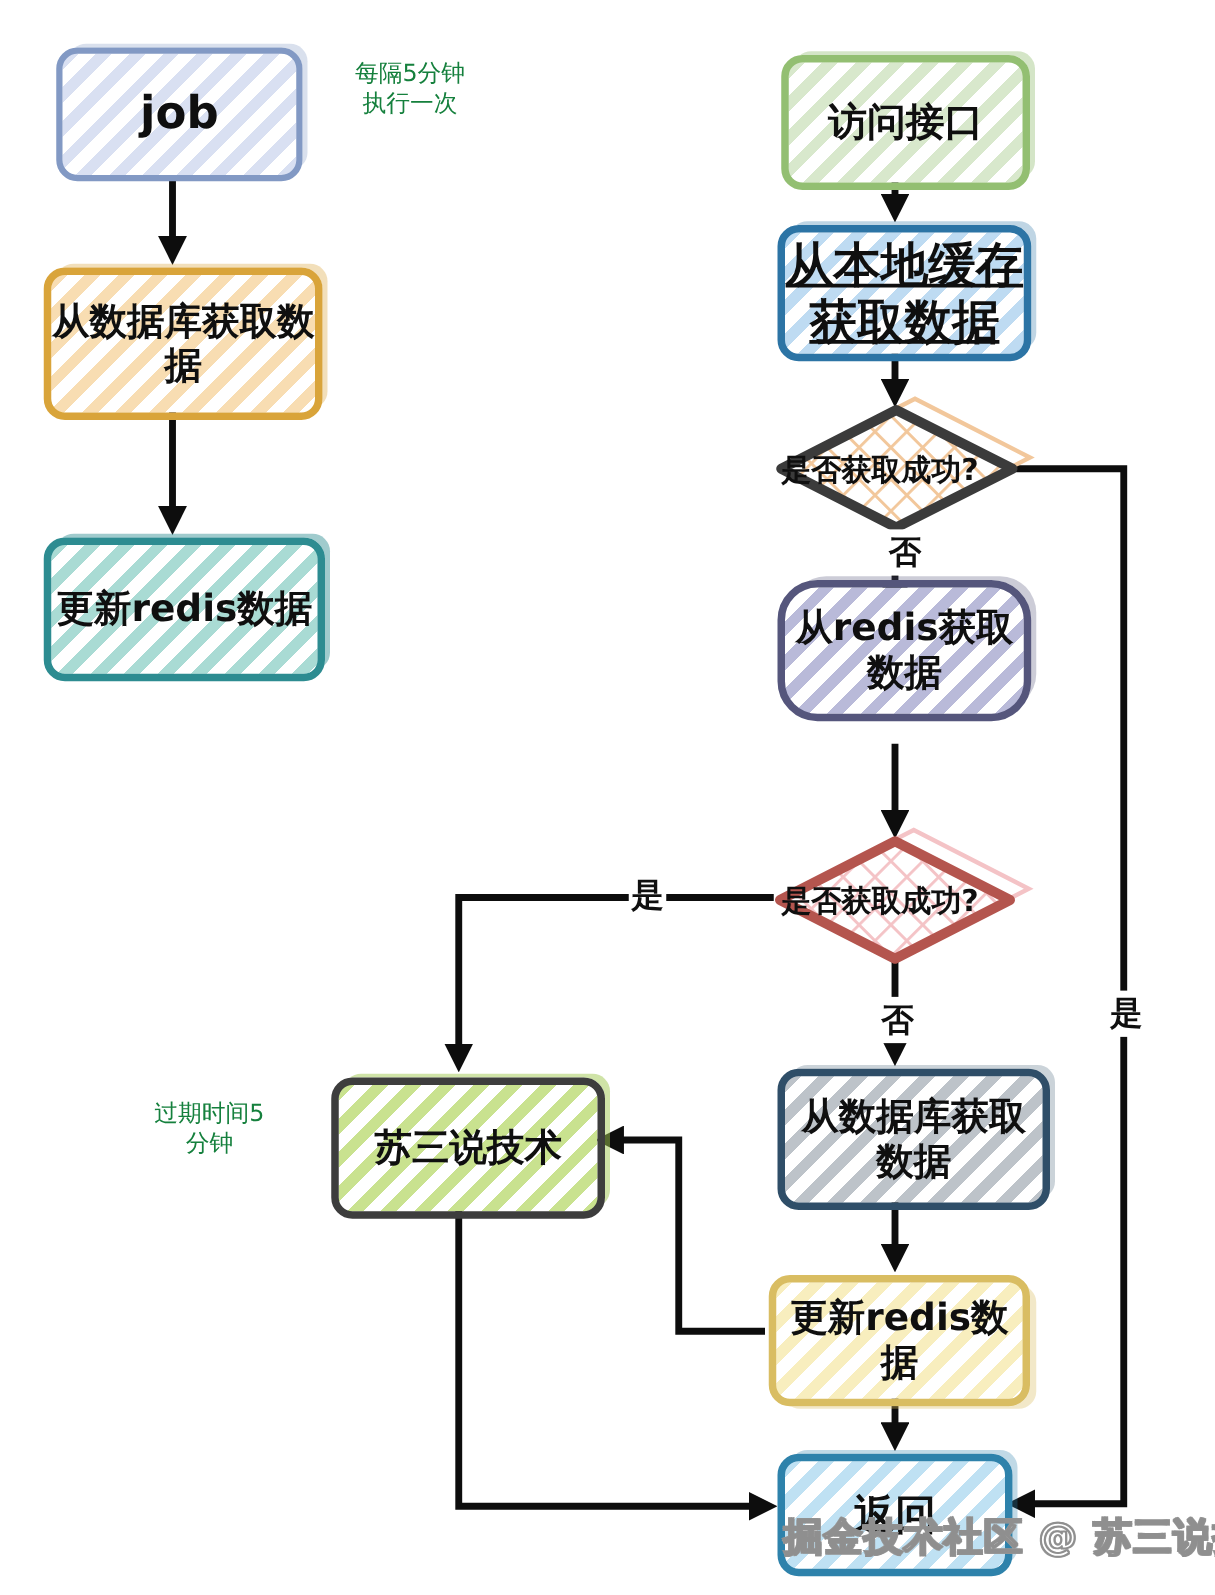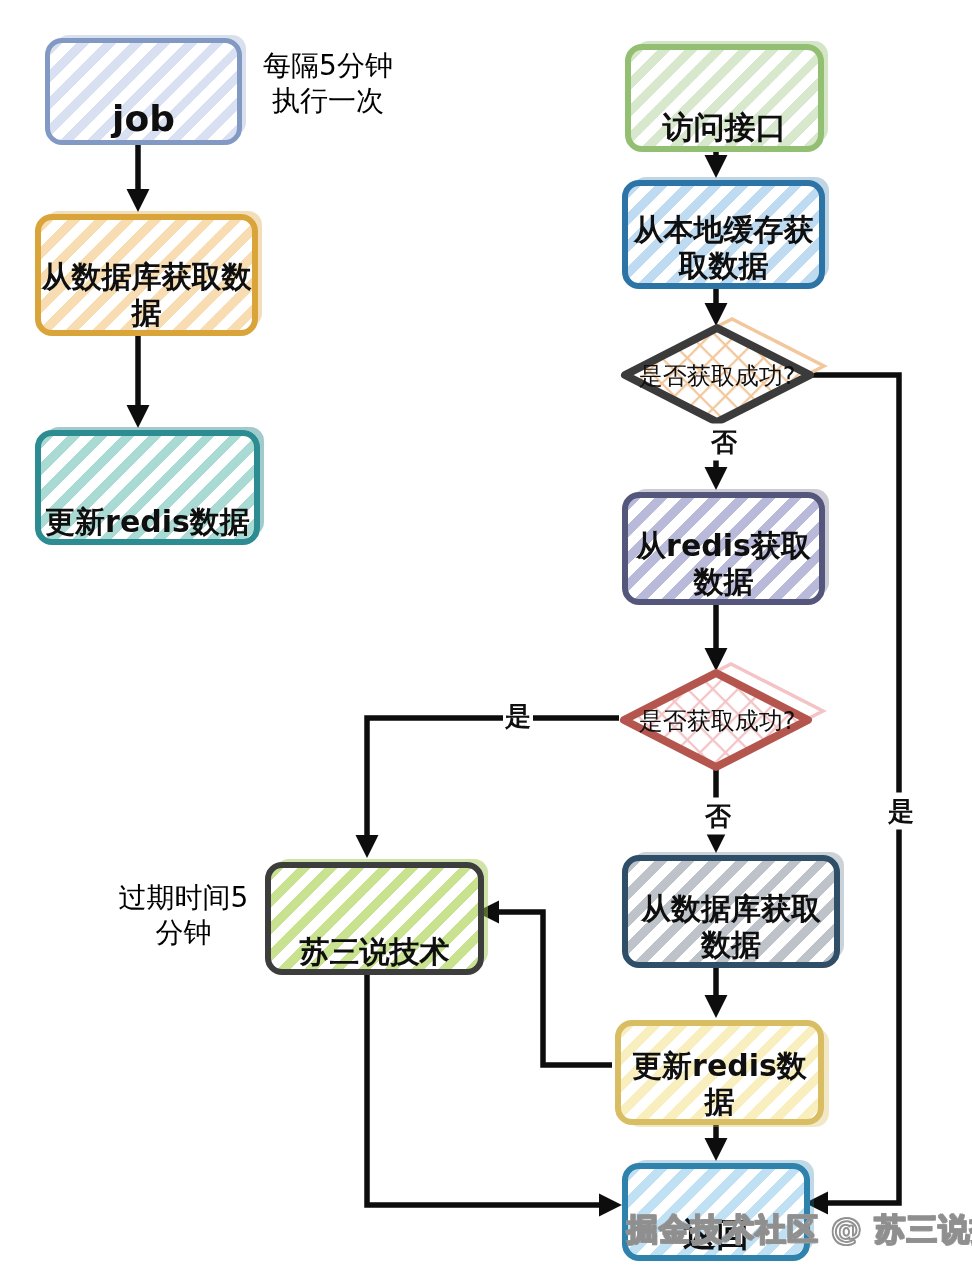--- a/index.html
+++ b/index.html
@@ -2,37 +2,37 @@
 <html><head>
 <meta charset="utf-8">
 <style>
   html,body{margin:0;padding:0;background:#ffffff;}
   #stage{
     position:relative;width:972px;height:1276px;background:#ffffff;overflow:hidden;
     font-family:"DejaVu Sans","Liberation Sans",sans-serif;color:#0f0f0f;
   }
   #wires{position:absolute;left:0;top:0;z-index:1;}
   .box{
-    position:absolute;z-index:2;display:flex;align-items:flex-end;justify-content:center;
+    position:absolute;z-index:2;display:flex;align-items:center;justify-content:center;
     text-align:center;border-radius:17px;font-weight:700;line-height:1.18;color:#0f0f0f;
     border:6px solid var(--bc);
     background:repeating-linear-gradient(135deg, var(--sc) 0 9px, #ffffff 9px 19px);
     box-shadow:7px -6px 0 -3px var(--fc, transparent);
   }
   .box .lbl{display:block;}
   .dtext{
-    position:absolute;z-index:3;width:184px;text-align:center;font-weight:400;font-size:24px;
+    position:absolute;z-index:3;width:184px;text-align:left;font-weight:700;font-size:24px;
     transform:translate(-50%,-50%);
   }
   .elabel{
     position:absolute;z-index:3;font-size:26px;font-weight:700;background:#ffffff;
     padding:1px 2px;transform:translate(-50%,-50%);
   }
   .note{
-    position:absolute;z-index:3;font-size:28px;font-weight:500;color:#000000;
+    position:absolute;z-index:3;font-size:19px;font-weight:500;color:#15803d;
     text-align:center;white-space:pre-line;line-height:1.25;
   }
   .watermark{
     position:absolute;z-index:4;left:627px;top:1209px;font-size:31px;font-weight:700;
     color:#ffffff;letter-spacing:1px;white-space:nowrap;
     -webkit-text-stroke:1.4px #8f8f8f;
     text-shadow:-1px -1px 0 #9a9a9a,1px -1px 0 #9a9a9a,-1px 1px 0 #9a9a9a,1px 1px 0 #9a9a9a;
   }
 </style>
 </head>
@@ -92,44 +92,44 @@
   </div>
 
   <div class="box" style="left:35px;top:430px;width:213px;height:103px;--bc:#2d8c91;--sc:#a9dbd4;--fc:rgba(45,140,145,.45);font-size:30px;">
     <span class="lbl">更新redis数据</span>
   </div>
 
   <div class="box" style="left:625px;top:44px;width:187px;height:96px;--bc:#93bf72;--sc:#d8e8cc;--fc:rgba(147,191,114,.40);font-size:31px;">
     <span class="lbl">访问接口</span>
   </div>
 
-  <div class="box" style="left:622px;top:180px;width:191px;height:97px;--bc:#2c74a5;--sc:#bedbf2;--fc:rgba(44,116,165,.30);font-size:30px;">
+  <div class="box" style="left:622px;top:180px;width:191px;height:97px;--bc:#2c74a5;--sc:#bedbf2;--fc:rgba(44,116,165,.30);font-size:38px;text-decoration:underline;">
     <span class="lbl">从本地缓存获取数据</span>
   </div>
 
   <div class="dtext" style="left:717px;top:376px;">是否获取成功?</div>
 
-  <div class="box" style="left:622px;top:492px;width:191px;height:101px;--bc:#55567c;--sc:#b9bad9;--fc:rgba(85,86,124,.30);font-size:30px;">
+  <div class="box" style="left:622px;top:464px;width:191px;height:101px;--bc:#55567c;--sc:#b9bad9;--fc:rgba(85,86,124,.30);font-size:30px;border-radius:32px;">
     <span class="lbl">从redis获取数据</span>
   </div>
 
   <div class="dtext" style="left:717px;top:721px;">是否获取成功?</div>
 
   <div class="box" style="left:622px;top:855px;width:194px;height:101px;--bc:#2f4e68;--sc:#bdc3c9;--fc:rgba(47,78,104,.25);font-size:30px;padding:0 6px;">
     <span class="lbl">从数据库获取数据</span>
   </div>
 
   <div class="box" style="left:615px;top:1020px;width:197px;height:93px;--bc:#d9bd62;--sc:#f8eebe;--fc:rgba(217,189,98,.35);box-shadow:8px 5px 0 -3px rgba(217,189,98,.35);font-size:30px;">
     <span class="lbl">更新redis数据</span>
   </div>
 
   <div class="box" style="left:265px;top:862px;width:207px;height:101px;--bc:#3d3d3d;--sc:#c9e28f;--fc:rgba(160,200,80,.50);font-size:30px;">
     <span class="lbl">苏三说技术</span>
   </div>
-  <div class="note" style="left:116px;top:880px;width:135px;">过期时间5
+  <div class="note" style="left:100px;top:880px;width:135px;">过期时间5
 分钟</div>
 
   <div class="box" style="left:622px;top:1163px;width:176px;height:86px;--bc:#2e82ab;--sc:#bfe1f3;--fc:rgba(46,130,171,.30);font-size:33px;">
     <span class="lbl">返回</span>
   </div>
 
   <span class="elabel" style="left:724px;top:442px;">否</span>
   <span class="elabel" style="left:901px;top:811px;">是</span>
   <span class="elabel" style="left:718px;top:816px;">否</span>
   <span class="elabel" style="left:518px;top:716px;">是</span>

